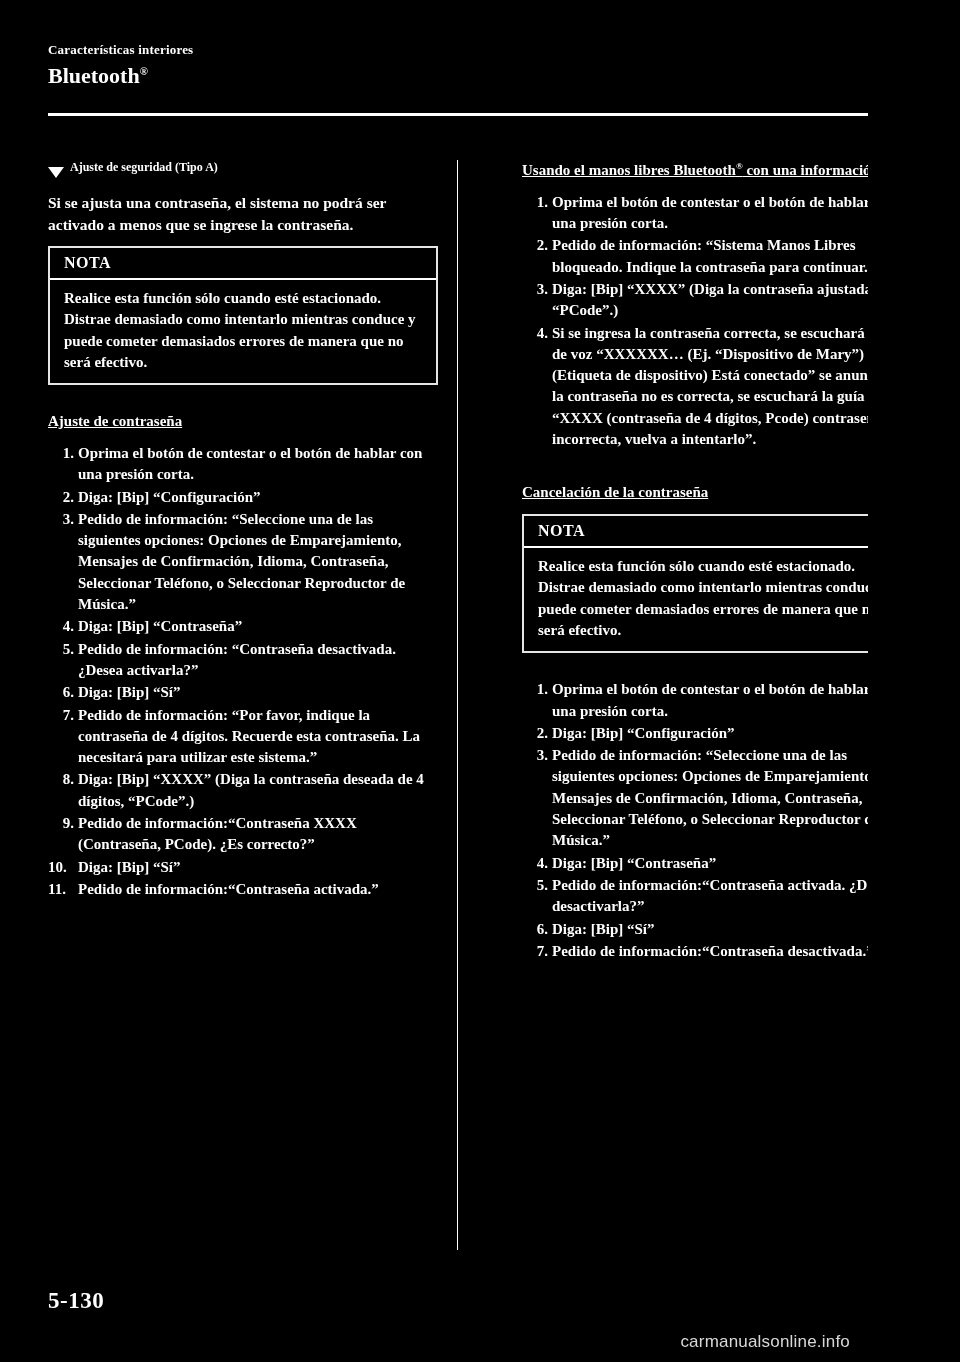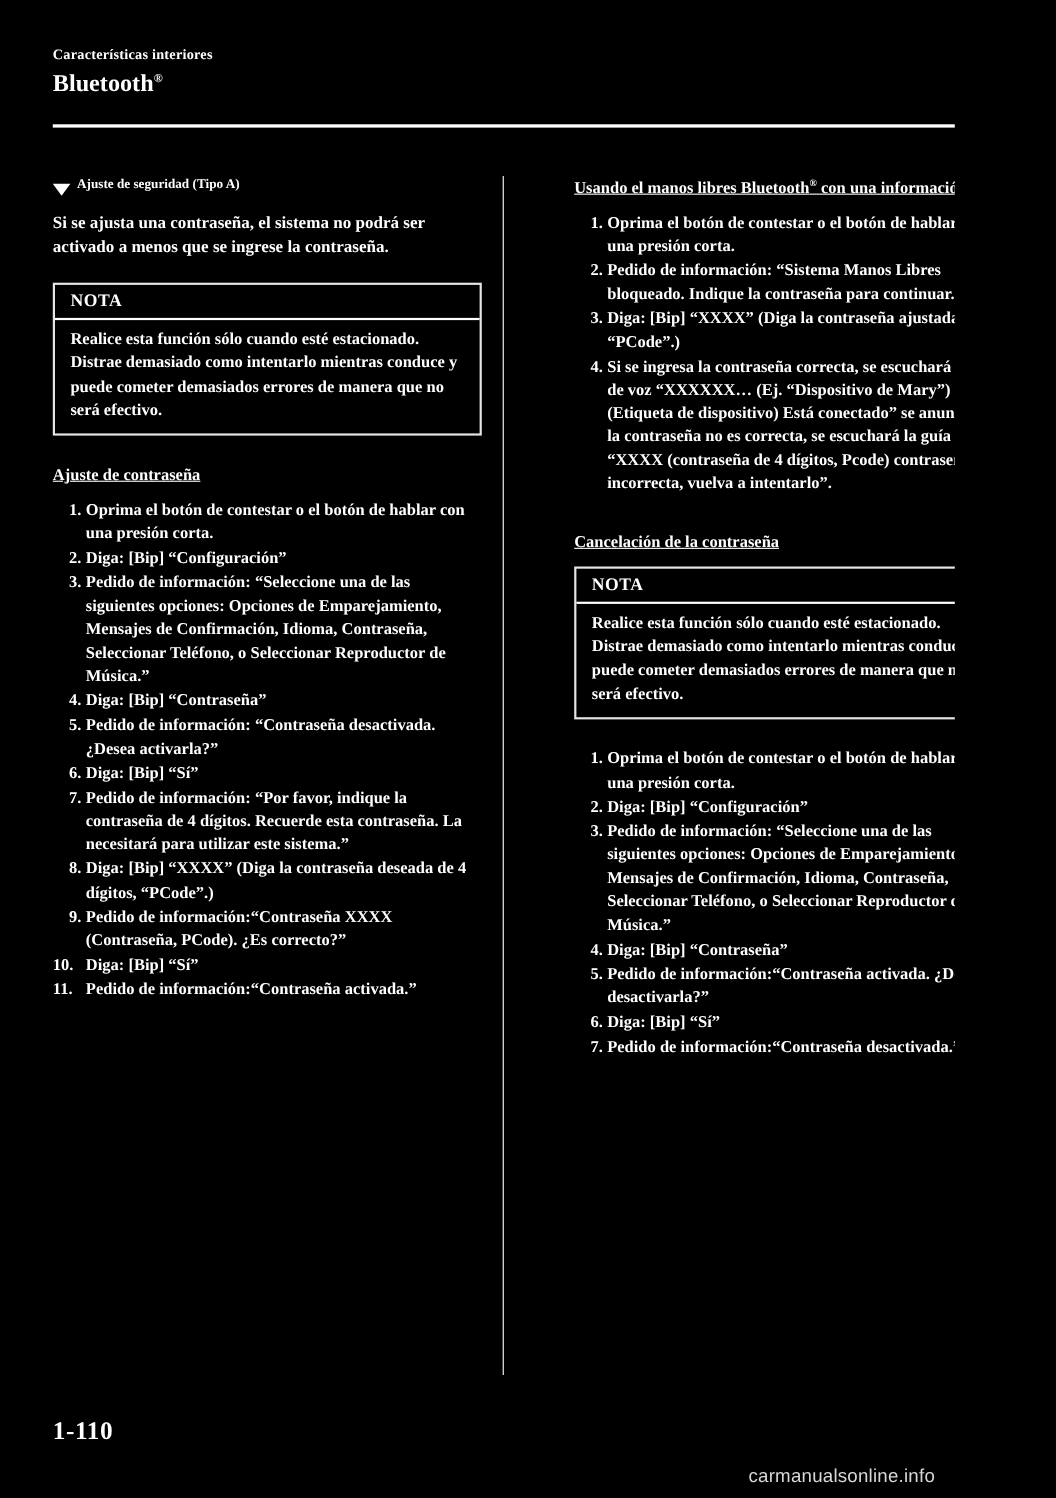--- a/index.html
+++ b/index.html
@@ -88,21 +88,21 @@
   .section-head-text {
     font-size: 12px;
     font-weight: bold;
     line-height: 1.2;
   }
 
   .body-text {
     font-size: 15.5px;
     font-weight: bold;
     line-height: 1.42;
-    margin-bottom: 21px;
+    margin-bottom: 10px;
   }
 
   .sub-head {
     font-size: 15px;
     font-weight: bold;
     text-decoration: underline;
     line-height: 1.45;
     margin-bottom: 10px;
   }
   .sub-head sup { font-size: 9px; vertical-align: super; }
@@ -242,16 +242,16 @@
       <li><span class="num">2.</span><span>Diga: [Bip] “Configuración”</span></li>
       <li><span class="num">3.</span><span>Pedido de información: “Seleccione una de las siguientes opciones: Opciones de Emparejamiento, Mensajes de Confirmación, Idioma, Contraseña, Seleccionar Teléfono, o Seleccionar Reproductor de Música.”</span></li>
       <li><span class="num">4.</span><span>Diga: [Bip] “Contraseña”</span></li>
       <li><span class="num">5.</span><span>Pedido de información:“Contraseña activada. ¿Desea desactivarla?”</span></li>
       <li><span class="num">6.</span><span>Diga: [Bip] “Sí”</span></li>
       <li><span class="num">7.</span><span>Pedido de información:“Contraseña desactivada.”</span></li>
     </ol>
 
   </div>
 
-  <div class="page-number">1-110</div>
+  <div class="page-number">5-130</div>
   <div class="watermark">carmanualsonline.info</div>
 
 </div>
 
 </body></html>

